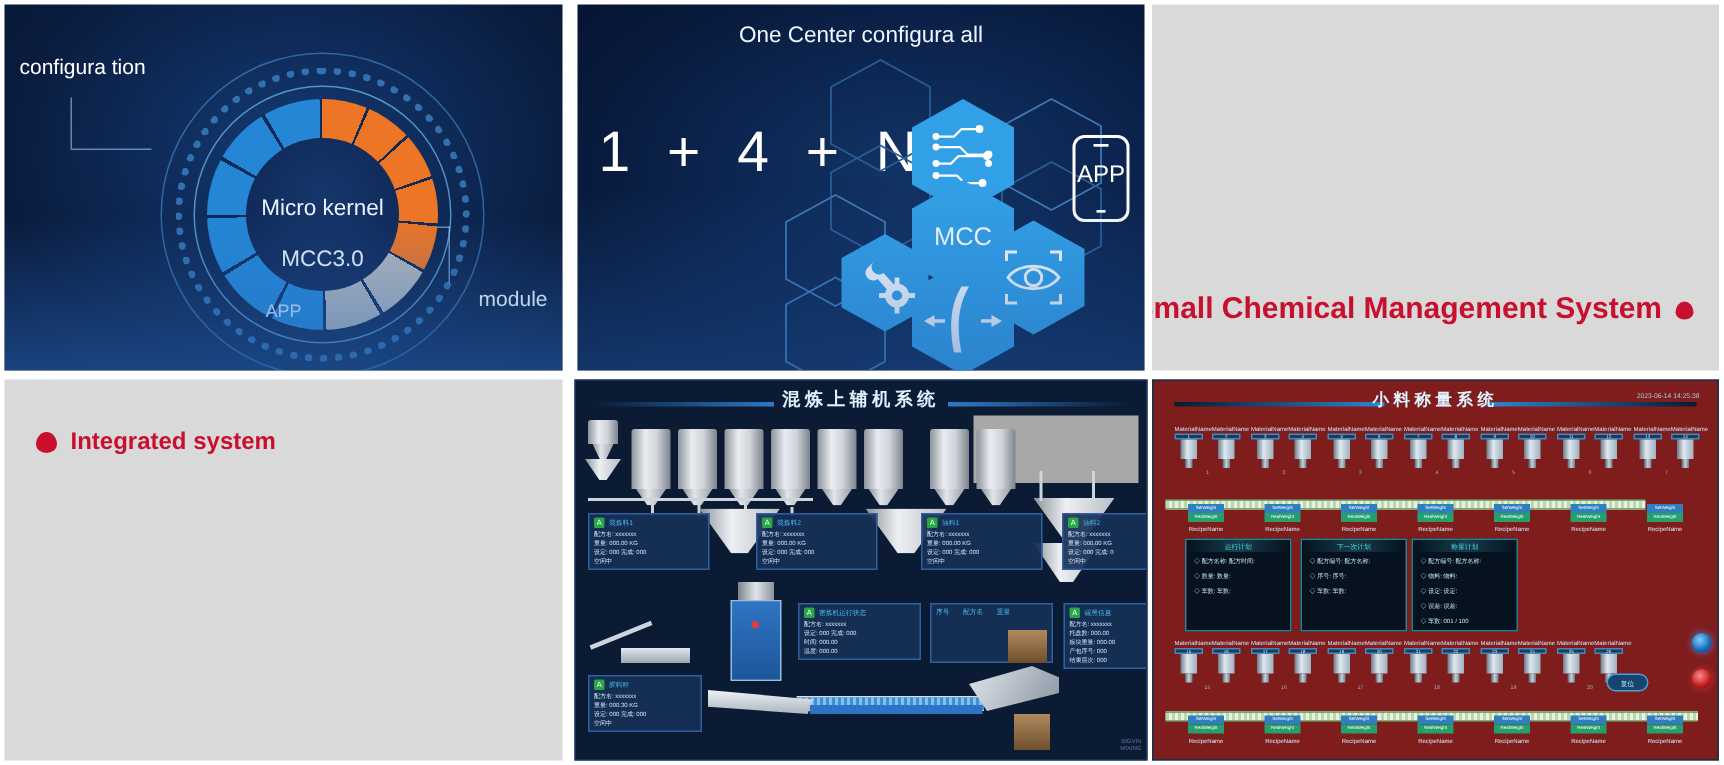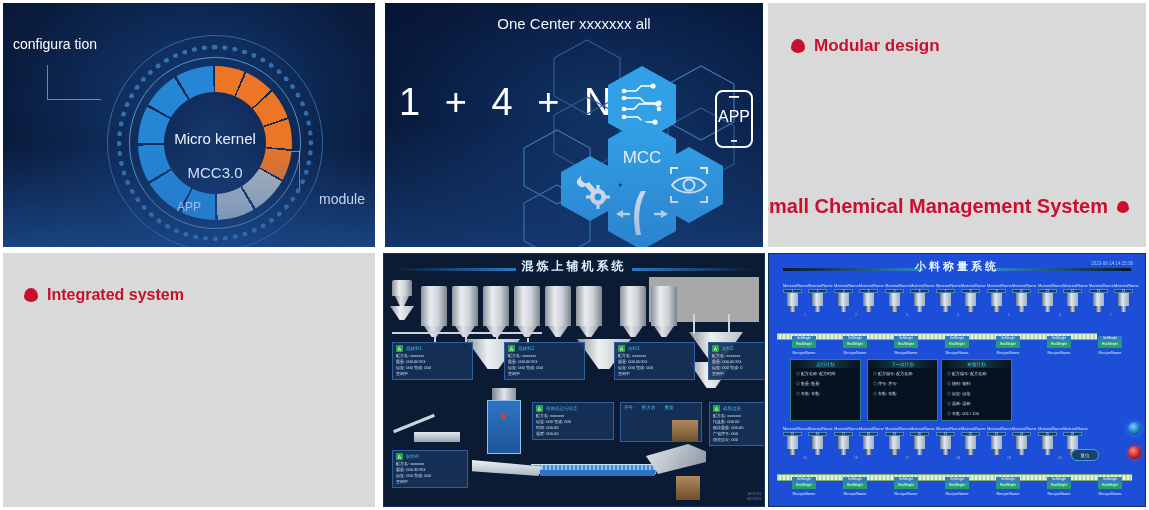--- a/index.html
+++ b/index.html
@@ -99,21 +99,21 @@
   .card .ht{font-size:4.5px;color:#49b8f0;}
   .card .rw{font-size:4px;color:#cfe2f5;line-height:1.5;white-space:nowrap;}
   .gray-box{position:absolute;background:#a8a8a8;}
   .conveyor{position:absolute;height:10px;
       background:repeating-linear-gradient(90deg,#3f8fd6 0 2px,#7fc2ef 2px 4px);
       border-top:1px solid #cfe2f5;border-bottom:1px solid #cfe2f5;}
   .mixer-body{position:absolute;background:linear-gradient(180deg,#2f74c4,#1d5699);border:1px solid #8fc0ea;}
   .wm{position:absolute;right:3px;bottom:5px;font-size:4px;color:#5a7799;line-height:1.3;text-align:right;}
 
   
-  #p6 { left:768px; top:253px; width:378px; height:254px; background:#1d4ed8;
+  #p6 { left:768px; top:253px; width:378px; height:254px; background:#7f1d1d;
         border:1px solid #14324f;}
   .w-title{position:absolute;left:0;right:0;top:5px;text-align:center;color:#e2f2ff;
       font-size:11px;letter-spacing:3px;font-weight:bold;}
   .w-time{position:absolute;right:12px;top:7px;color:#9fc9e8;font-size:4.5px;}
   .w-bar{position:absolute;height:3px;background:linear-gradient(90deg,#071a2e,#2f86cf);}
   .unit{position:absolute;width:44px;}
   .unit .nm{font-size:4px;color:#cfe6fa;display:flex;justify-content:space-between;}
   .unit .pair{display:flex;justify-content:space-between;margin-top:1px;}
   .vessel{width:19px;}
   .vessel .cap{height:4px;background:#1b3b5c;border:1px solid #4b86b8;font-size:3px;
@@ -163,21 +163,21 @@
         <div class="donut-hole">
           <div class="donut-c1">Micro kernel</div>
           <div class="donut-c2">MCC3.0</div>
         </div>
       </div>
     </div>
     <div class="lbl-app">APP</div>
   </div>
 
   <div class="panel" id="p2">
-    <div class="hex-title">One Center xxxxxxx all</div>
+    <div class="hex-title">One Center configura all</div>
     <div class="eq">1 + 4 + N</div>
 
     <div class="hexo" style="left:168px;top:36px;">
       <svg width="68" height="76" viewBox="0 0 68 76">
           <polygon points="34,1 67,19 67,57 34,75 1,57 1,19" fill="none" stroke="#2a5c96" stroke-width="1.2"></polygon>
         </svg>
       </div>
     <div class="hexo" style="left:168px;top:93px;">
       <svg width="68" height="76" viewBox="0 0 68 76">
           <polygon points="34,1 67,19 67,57 34,75 1,57 1,19" fill="none" stroke="#2a5c96" stroke-width="1.2"></polygon>
@@ -282,24 +282,20 @@
       <svg width="48" height="62" viewBox="0 0 48 62">
         <rect x="6" y="3" width="36" height="56" rx="7" fill="none" stroke="#fff" stroke-width="2"></rect>
         <rect x="19" y="8" width="10" height="1.8" fill="#fff"></rect>
         <rect x="21" y="52" width="6" height="1.8" fill="#fff"></rect>
       </svg>
       <div class="hex-txt" style="left:0;top:20px;width:48px;text-align:center;font-size:16px;">APP</div>
     </div>
   </div>
 
   <div class="panel gray" id="p3">
-    <div class="red-line t1">
-      <span class="dot"></span>
-      <span>Modular design</span>
-    </div>
     <div class="red-line t2">
       <span>Small Chemical Management System</span>
       <span class="dot sm"></span>
     </div>
   </div>
 
   <div class="panel" id="p5">
     <div class="hmi-head">
       <div class="bar" style="left:12px;width:120px;"></div>
       <div class="bar" style="right:12px;width:120px;transform:scaleX(-1);"></div>

